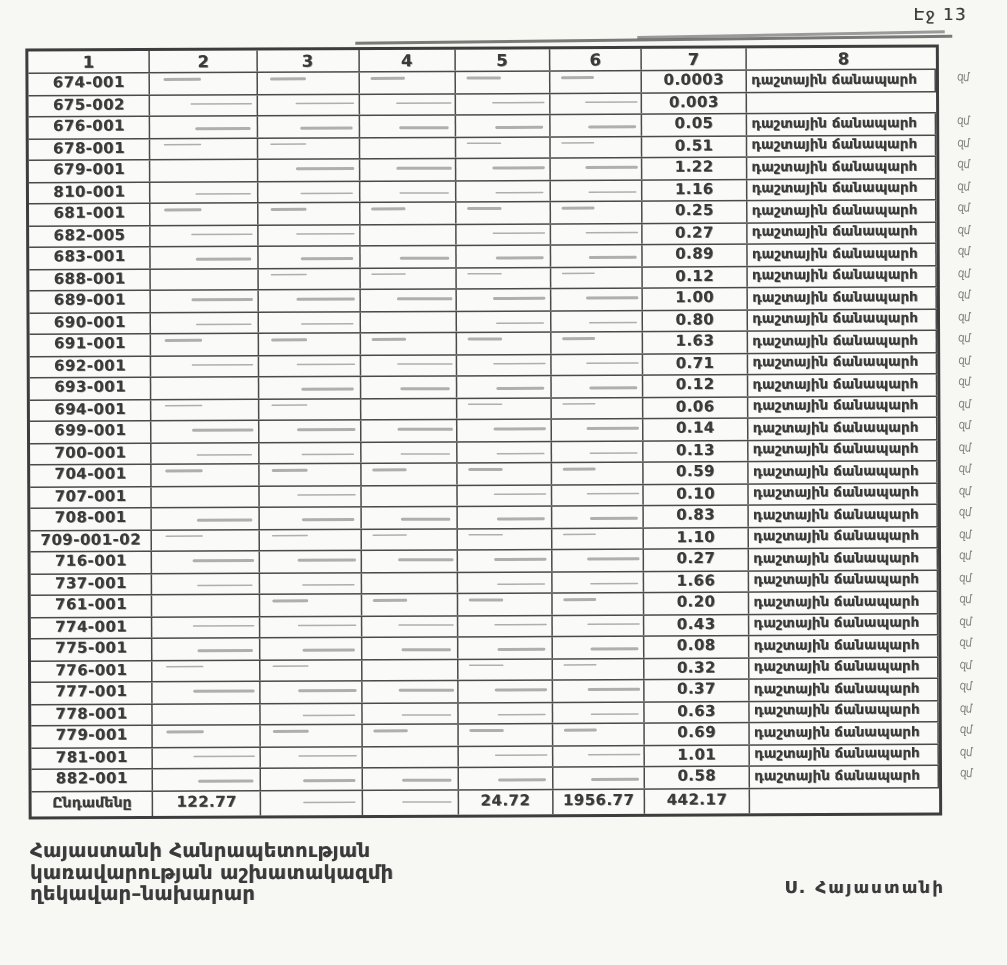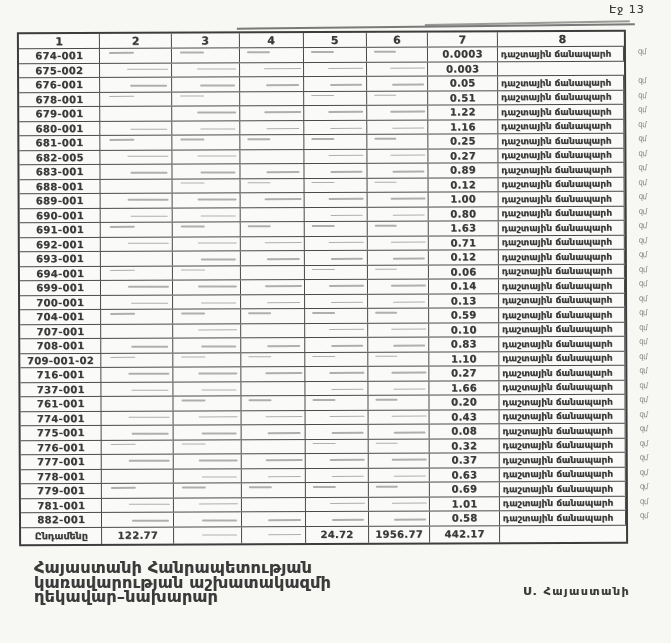--- a/index.html
+++ b/index.html
@@ -47,22 +47,22 @@
   }
   .row:nth-child(3n)   .cell.empty::after{width:52%;margin:7px 0 0 42%;}
   .row:nth-child(3n+1) .cell.empty::after{width:36%;margin:3px 0 0 12%;}
   .row:nth-child(3n+2) .cell.empty::after{width:58%;margin:5px 0 0 38%;}
   .row:nth-child(4n)  .c4.empty::after{display:none;}
   .row:nth-child(5n)  .c2.empty::after{display:none;}
   .scan-line{position:absolute;background:#4f4f4f;height:2px;opacity:.75;}
   .scan-line.a{left:220px;top:-5px;width:398px;transform:rotate(-0.4deg);}
   .scan-line.b{left:408px;top:-8px;width:205px;transform:rotate(-0.8deg);opacity:.55;}
   .footer{
-    position:absolute;left:34px;top:561px;
-    font-size:16px;font-weight:bold;line-height:14.5px;letter-spacing:.2px;
+    position:absolute;left:20px;top:561px;
+    font-size:13px;font-weight:bold;line-height:14.5px;letter-spacing:.2px;
     text-shadow:0.4px 0.3px 0.4px rgba(70,70,70,.5);
   }
   .signature{
     position:absolute;left:523px;top:585px;
     font-size:11px;font-weight:bold;letter-spacing:1.5px;
     text-shadow:0.4px 0.3px 0.4px rgba(70,70,70,.5);
   }
 </style>
 </head>
 <body>
@@ -133,21 +133,21 @@
           <div class="cell c2 empty"></div>
           <div class="cell c3 empty"></div>
           <div class="cell c4 empty"></div>
           <div class="cell c5 empty"></div>
           <div class="cell c6 empty"></div>
           <div class="cell c7">1.22</div>
           <div class="cell c8">դաշտային ճանապարհ</div>
           <span class="mark">զմ</span>
         </div>
         <div class="row">
-          <div class="cell c1">680-001</div>
+          <div class="cell c1">810-001</div>
           <div class="cell c2 empty"></div>
           <div class="cell c3 empty"></div>
           <div class="cell c4 empty"></div>
           <div class="cell c5 empty"></div>
           <div class="cell c6 empty"></div>
           <div class="cell c7">1.16</div>
           <div class="cell c8">դաշտային ճանապարհ</div>
           <span class="mark">զմ</span>
         </div>
         <div class="row">

